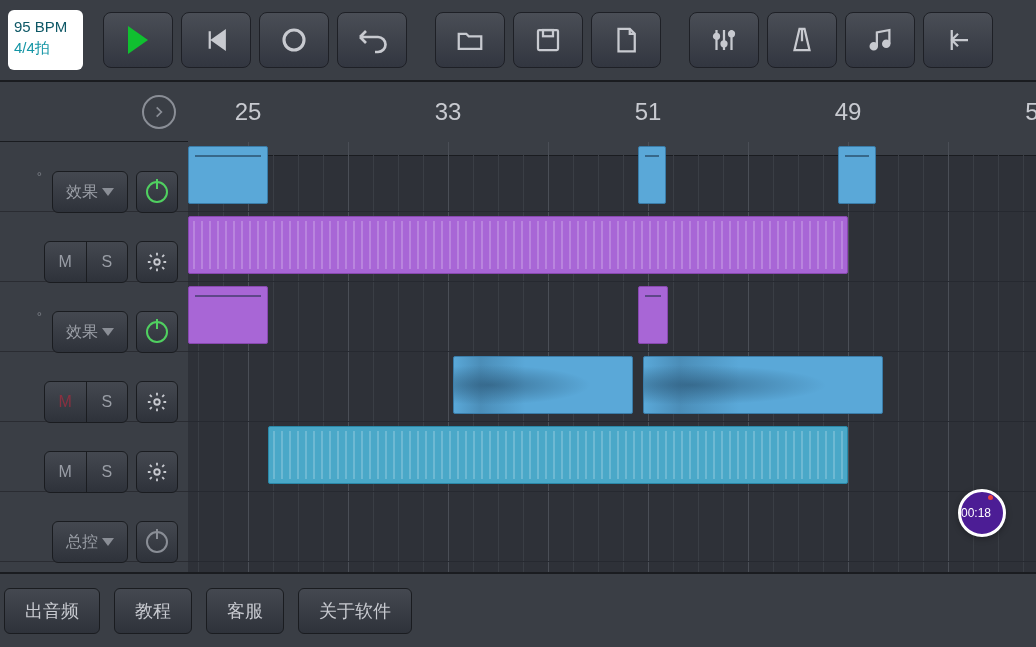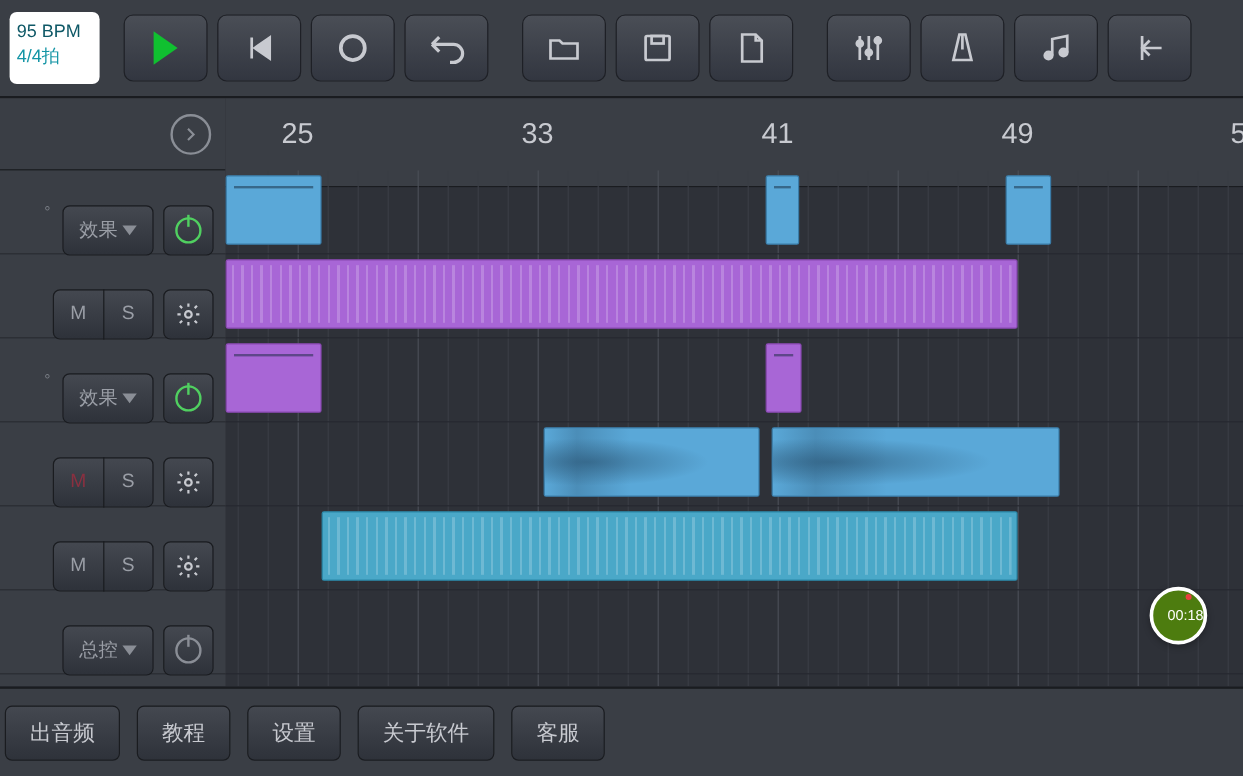--- a/index.html
+++ b/index.html
@@ -199,26 +199,26 @@
   height: 2px;
   background: rgba(20,40,60,0.5);
 }
 
 
 .timer-bubble {
   position: absolute;
   right: 30px;
   bottom: 110px;
   width: 48px; height: 48px;
-  background: #4d7c0f;
+  background: #4c1d95;
   border: 3px solid #fff;
   border-radius: 50%;
   display: flex;
   align-items: center;
-  justify-content: flex-end;
+  justify-content: flex-start;
   color: #fff;
   font-size: 12px;
   box-shadow: 0 2px 6px rgba(0,0,0,0.3);
 }
 .timer-bubble::before {
   content: '';
   position: absolute;
   top: 3px; right: 10px;
   width: 5px; height: 5px;
   background: #e84040;
@@ -397,21 +397,21 @@
       <div class="pill sq power off">
           <div class="ring"></div>
         </div>
     </div>
   </div>
 
   <div class="timeline">
     <div class="ruler">
       <span class="tick" style="left:60px">25</span>
       <span class="tick" style="left:260px">33</span>
-      <span class="tick" style="left:460px">41</span>
+      <span class="tick" style="left:460px">51</span>
       <span class="tick" style="left:660px">49</span>
       <span class="tick" style="left:844px">5</span>
     </div>
     <div class="grid" id="grid">
         <div class="vline" style="left: 10px;"></div>
         <div class="vline" style="left: 35px;"></div>
         <div class="vline major" style="left: 60px;"></div>
         <div class="vline" style="left: 85px;"></div>
         <div class="vline" style="left: 110px;"></div>
         <div class="vline" style="left: 135px;"></div>
@@ -490,21 +490,18 @@
 </div>
 
 <div class="bottom-bar">
   <div class="bot-btn">
       <span>出音频</span>
     </div>
   <div class="bot-btn">
       <span>教程</span>
     </div>
   <div class="bot-btn">
-      <span>设置</span>
+      <span>客服</span>
     </div>
   <div class="bot-btn">
       <span>关于软件</span>
     </div>
-  <div class="bot-btn">
-      <span>客服</span>
-    </div>
 </div>
 
 </body></html>

